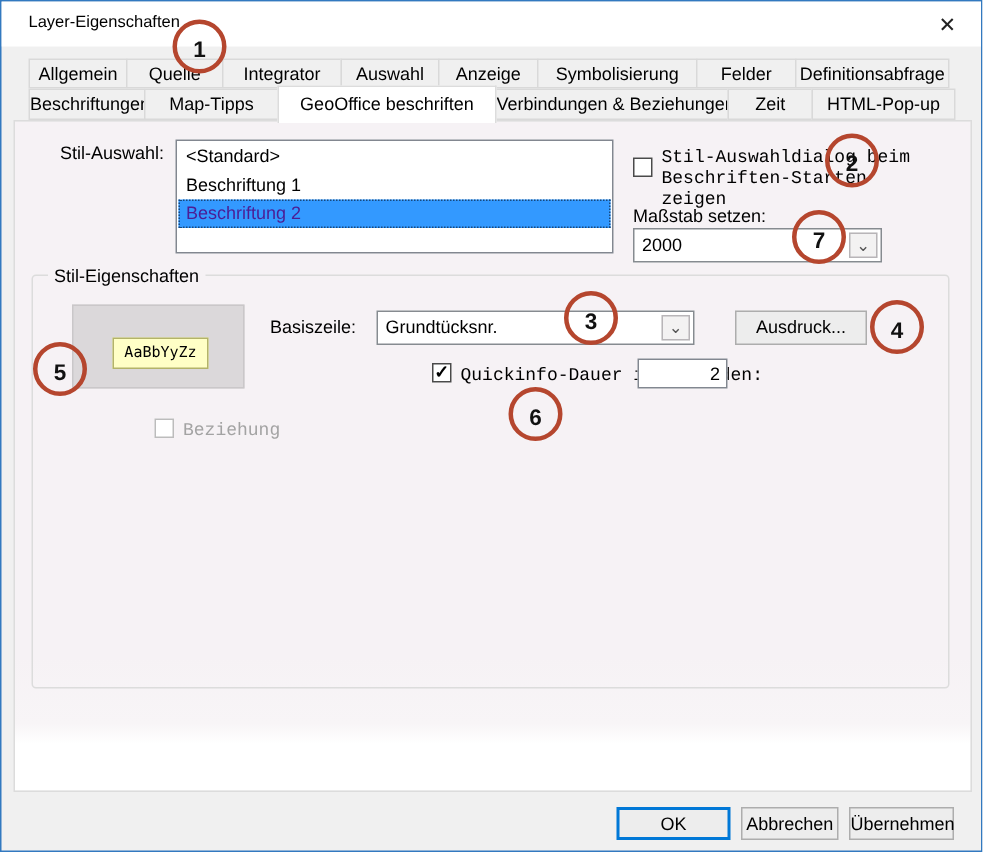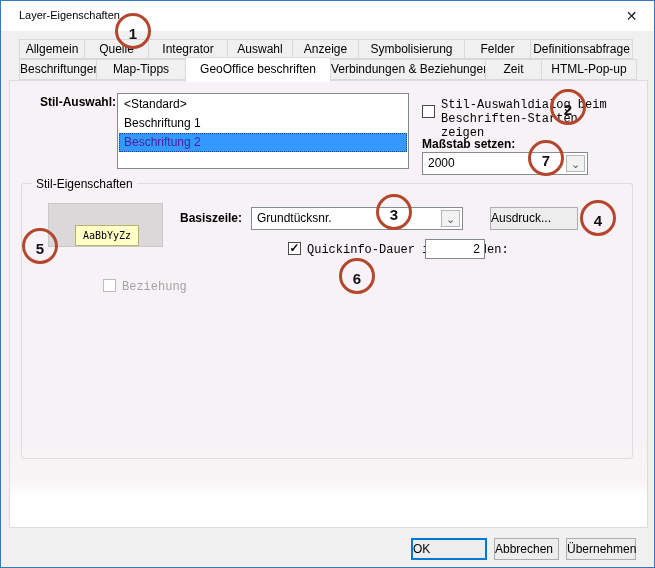--- a/index.html
+++ b/index.html
@@ -32,21 +32,21 @@
     height:25px; margin-top:-2px; line-height:22px; z-index:4; position:relative;
   }
 
   
   .pane {
     position:absolute; left:8px; top:79px; width:639px; height:448px;
     border:1px solid #dcdcdc; z-index:1;
     background: linear-gradient(180deg, #f6f2f5 0%, #f6f2f5 80%, #f8f5f7 90%, #ffffff 93%, #ffffff 100%);
   }
 
-  .lbl { position:absolute; white-space:nowrap;font-weight:bold; }
+  .lbl { position:absolute; white-space:nowrap; }
 
   
   .listbox { position:absolute; left:107px; top:12px; width:292px; height:76px;
     background:#fff; border:1px solid #828790; padding:1px 1px; }
   .listbox .item { height:19px; line-height:19px; padding-left:5px; white-space:nowrap; }
   .listbox .item.selected { background:#3399ff; color:#4c1d95; outline:1px dotted #17487e; outline-offset:-1px; }
 
   
   .cbbox { position:absolute; width:13px; height:13px; background:#fff; border:1px solid #4a4a4a;
     font-size:12px; line-height:11px; text-align:center; color:#000; font-weight:bold; }
@@ -60,30 +60,30 @@
   .combo .val { position:absolute; left:5px; top:3px; white-space:nowrap; }
   .combo .drop { position:absolute; right:2px; top:2px; bottom:2px; width:19px;
     background:#f3f2f2; border:1px solid #b8b5b8; display:flex; align-items:center; justify-content:center;
     font-size:11px; color:#555; line-height:10px; }
 
   
   .groupbox { position:absolute; left:11px; top:102px; width:612px; height:276px;
     border:1px solid #dcdcdc; border-radius:3px; }
   .grouptitle { position:absolute; left:10px; top:-7px; background:#f6f2f5; padding:0 4px; }
 
-  .preview { position:absolute; left:26px; top:19px; width:115px; height:44px;
+  .preview { position:absolute; left:26px; top:19px; width:115px; height:56px;
     background:#dbd8da; border:1px solid #cac7c9; }
   .swatch { position:absolute; left:26px; top:21px; width:64px; height:21px;
     background:#ffffc6; border:1px solid #b3b36a;
     font-family:"DejaVu Sans Mono", monospace; font-size:10px; line-height:19px; text-align:center; }
 
   .textfield { position:absolute; background:#fff; border:1px solid #828790; text-align:right; padding:2px 4px 0 0; }
 
   .btn { position:absolute; height:23px; background:#ededed; border:1px solid #adadad;
-    text-align:left; line-height:21px; }
+    text-align:center; line-height:21px; }
   .btn.default { border:2px solid #0078d7; line-height:19px; }
 
   
   .footer-btn { top:537px; height:22px; }
 
   
   .circle { position:absolute; width:36px; height:36px; border:3px solid #b5462e; border-radius:50%;
     text-align:center; line-height:35px; font-size:15px; font-weight:bold; color:#111; z-index:9;
     background:transparent; }
 </style>

